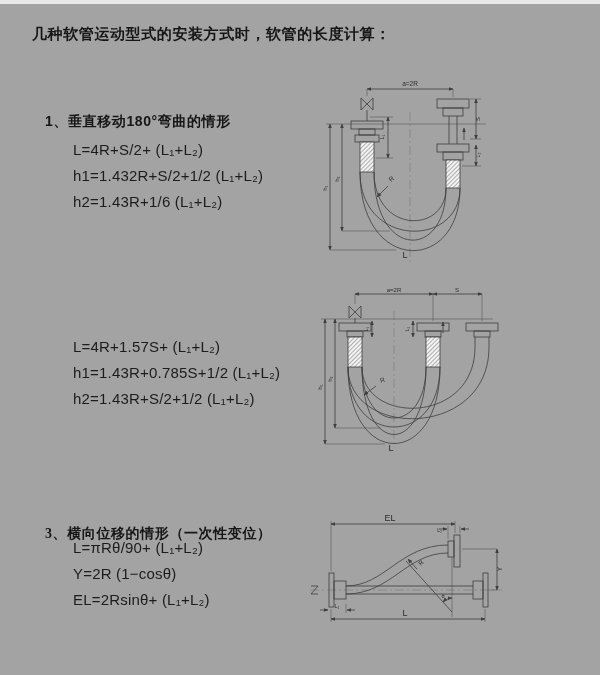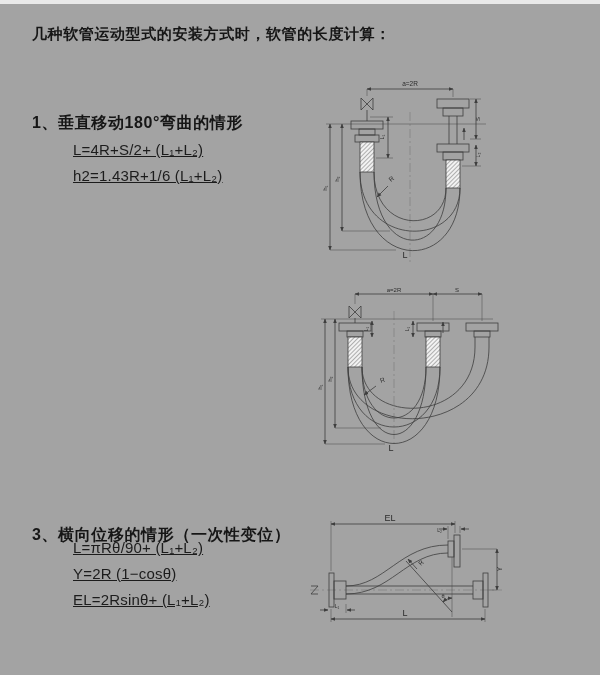--- a/index.html
+++ b/index.html
@@ -6,46 +6,52 @@
   .page{
     position:relative;width:600px;height:675px;margin:4px auto;
     background:#a3a3a3;overflow:hidden;color:#161616;
     font-family:"Liberation Sans","DejaVu Sans",sans-serif;
   }
   .title{
     position:absolute;left:32px;top:21px;margin:0;
     font-size:15px;font-weight:bold;letter-spacing:.6px;white-space:nowrap;
   }
   .sec-heading{
-    position:absolute;left:32px;margin:0;
-    font-size:16px;font-weight:bold;letter-spacing:.6px;white-space:nowrap;
+    position:absolute;left:45px;margin:0;
+    font-size:14px;font-weight:bold;letter-spacing:.6px;white-space:nowrap;
   }
-  .formulas{position:absolute;left:73px;font-size:15px;line-height:25.8px;letter-spacing:.2px;color:#1c1c1c;text-decoration:underline;}
+  .formulas{position:absolute;left:73px;font-size:15px;line-height:25.8px;letter-spacing:.2px;color:#1c1c1c;}
   .formulas p{margin:0;white-space:nowrap;}
   svg.diagram{position:absolute;}
   svg.diagram text{font-family:"Liberation Sans","DejaVu Sans",sans-serif;fill:#2c2c2c;}
   .drw{stroke:#3e3e3e;fill:none;stroke-width:.8;}
   .thin{stroke:#4a4a4a;fill:none;stroke-width:.5;}
   .cl{stroke:#7a7a7a;fill:none;stroke-width:.6;stroke-dasharray:9 3 2 3;}
 </style>
 </head>
 <body>
 
 <div class="page">
 
   <h1 class="title">几种软管运动型式的安装方式时，软管的长度计算：</h1>
 
   <h2 class="sec-heading" style="top:109px;">1、垂直移动180°弯曲的情形</h2>
   <div class="formulas" style="top:133px;">
     <p>L=4R+S/2+ (L₁+L₂)</p>
+    <p>h1=1.432R+S/2+1/2 (L₁+L₂)</p>
     <p>h2=1.43R+1/6 (L₁+L₂)</p>
   </div>
 
-
-  <h2 class="sec-heading" style="top:521px;">3、横向位移的情形（一次性变位）</h2>
+  <div class="formulas" style="top:330px;">
+    <p>L=4R+1.57S+ (L₁+L₂)</p>
+    <p>h1=1.43R+0.785S+1/2 (L₁+L₂)</p>
+    <p>h2=1.43R+S/2+1/2 (L₁+L₂)</p>
+  </div>
+
+  <h2 class="sec-heading" style="top:521px;font-family:Liberation Serif, serif;">3、横向位移的情形（一次性变位）</h2>
   <div class="formulas" style="top:531px;">
     <p>L=πRθ/90+ (L₁+L₂)</p>
     <p>Y=2R (1−cosθ)</p>
     <p>EL=2Rsinθ+ (L₁+L₂)</p>
   </div>
 
   <svg class="diagram" style="left:318px;top:72px;" width="175" height="192" viewBox="0 0 175 192">
     <defs>
       <marker id="m1" viewBox="0 0 10 10" refX="9" refY="5" markerWidth="6" markerHeight="6" orient="auto-start-reverse">
         <path d="M0,1 L10,5 L0,9 z" fill="#3e3e3e"></path>

